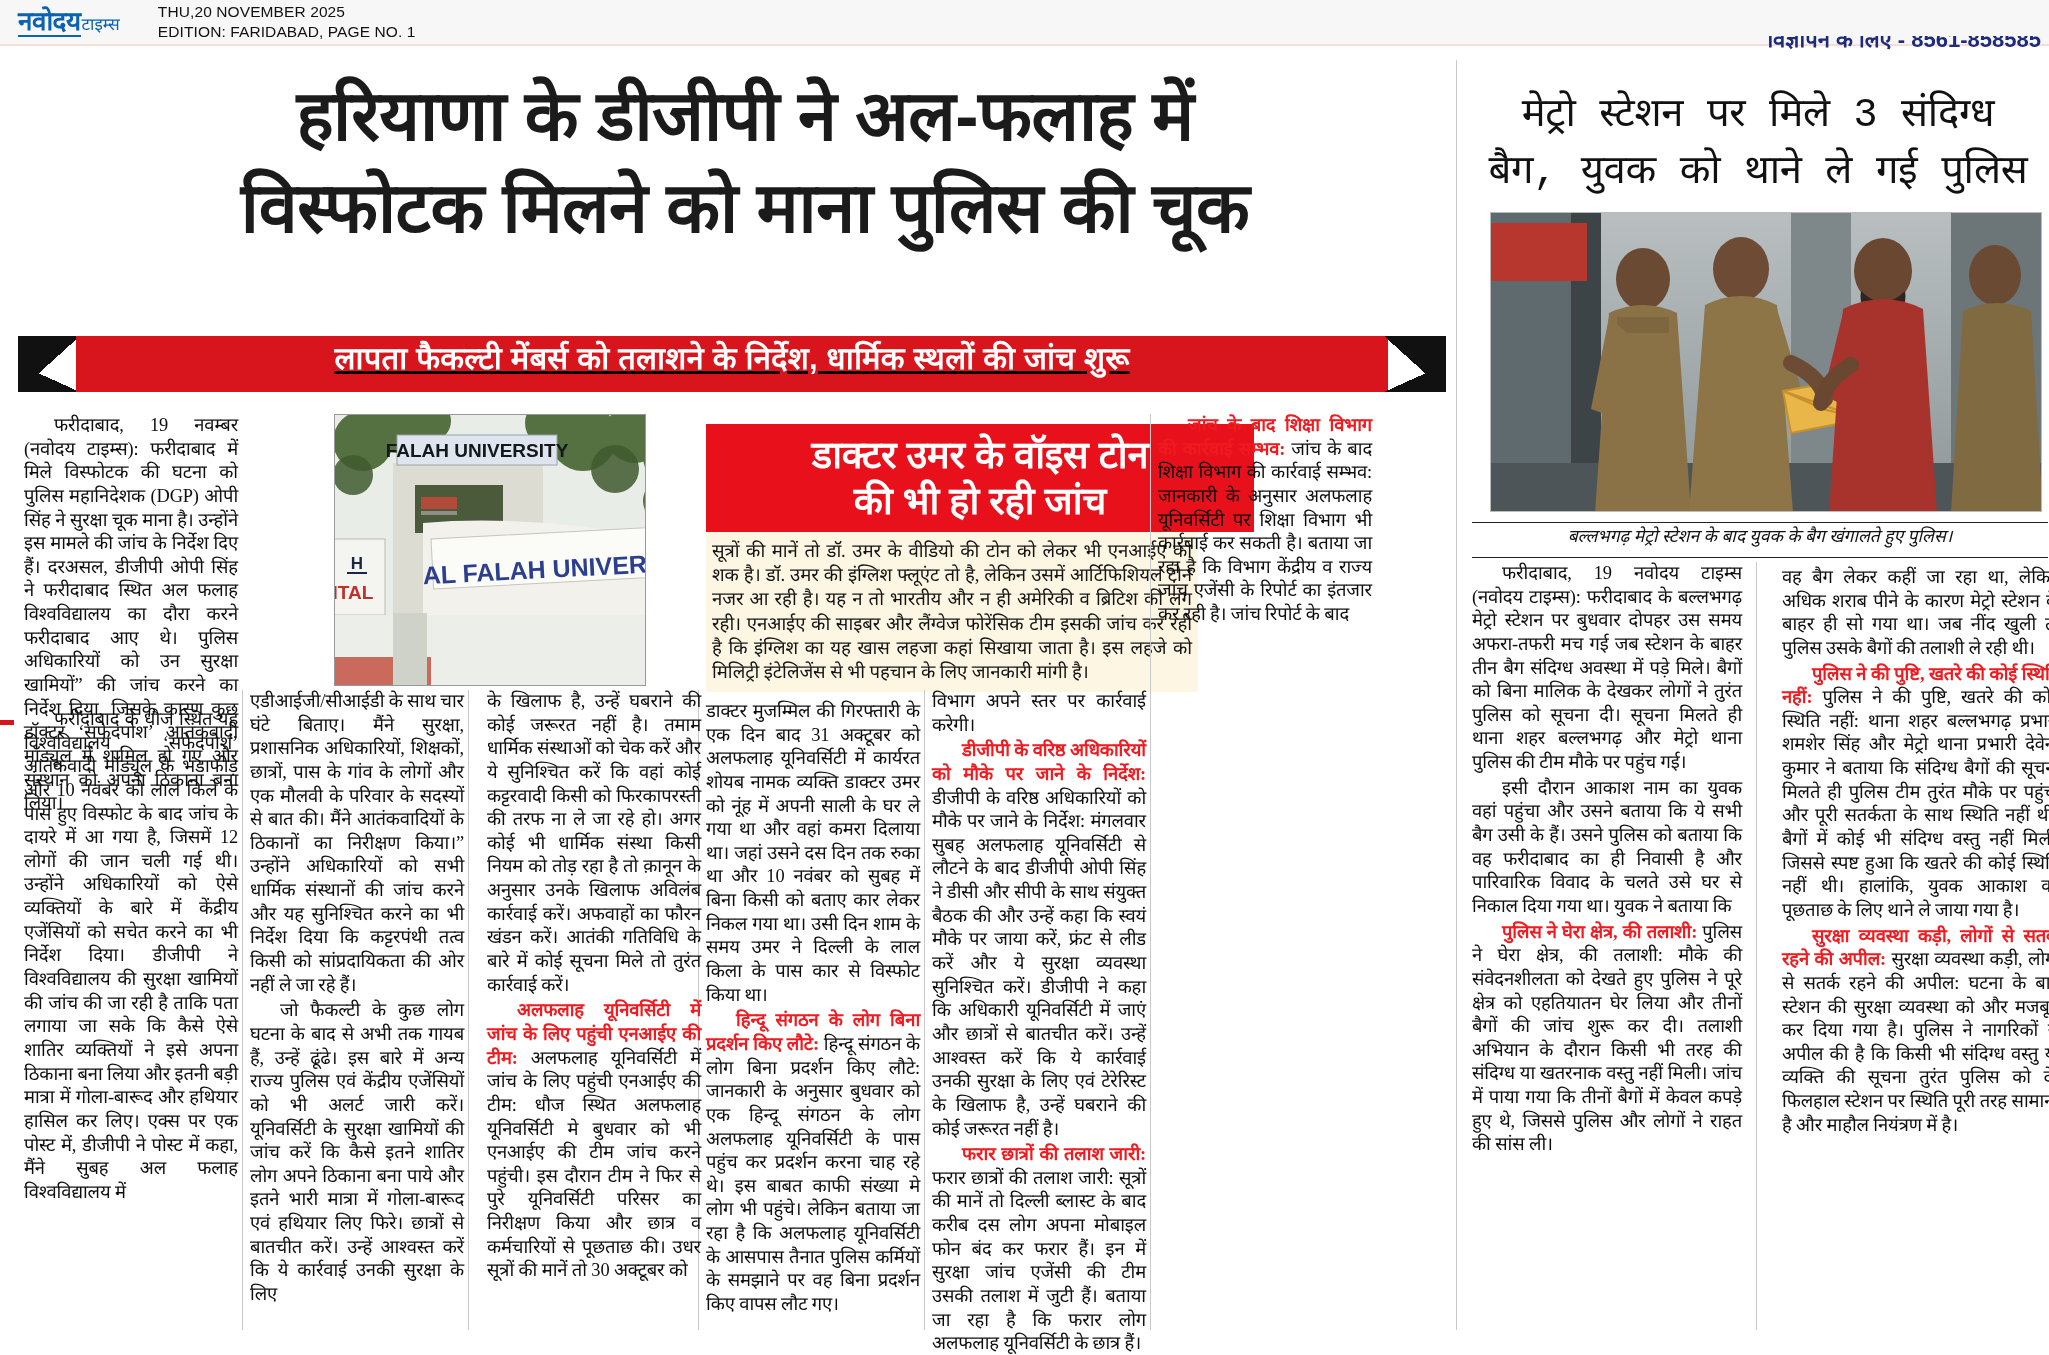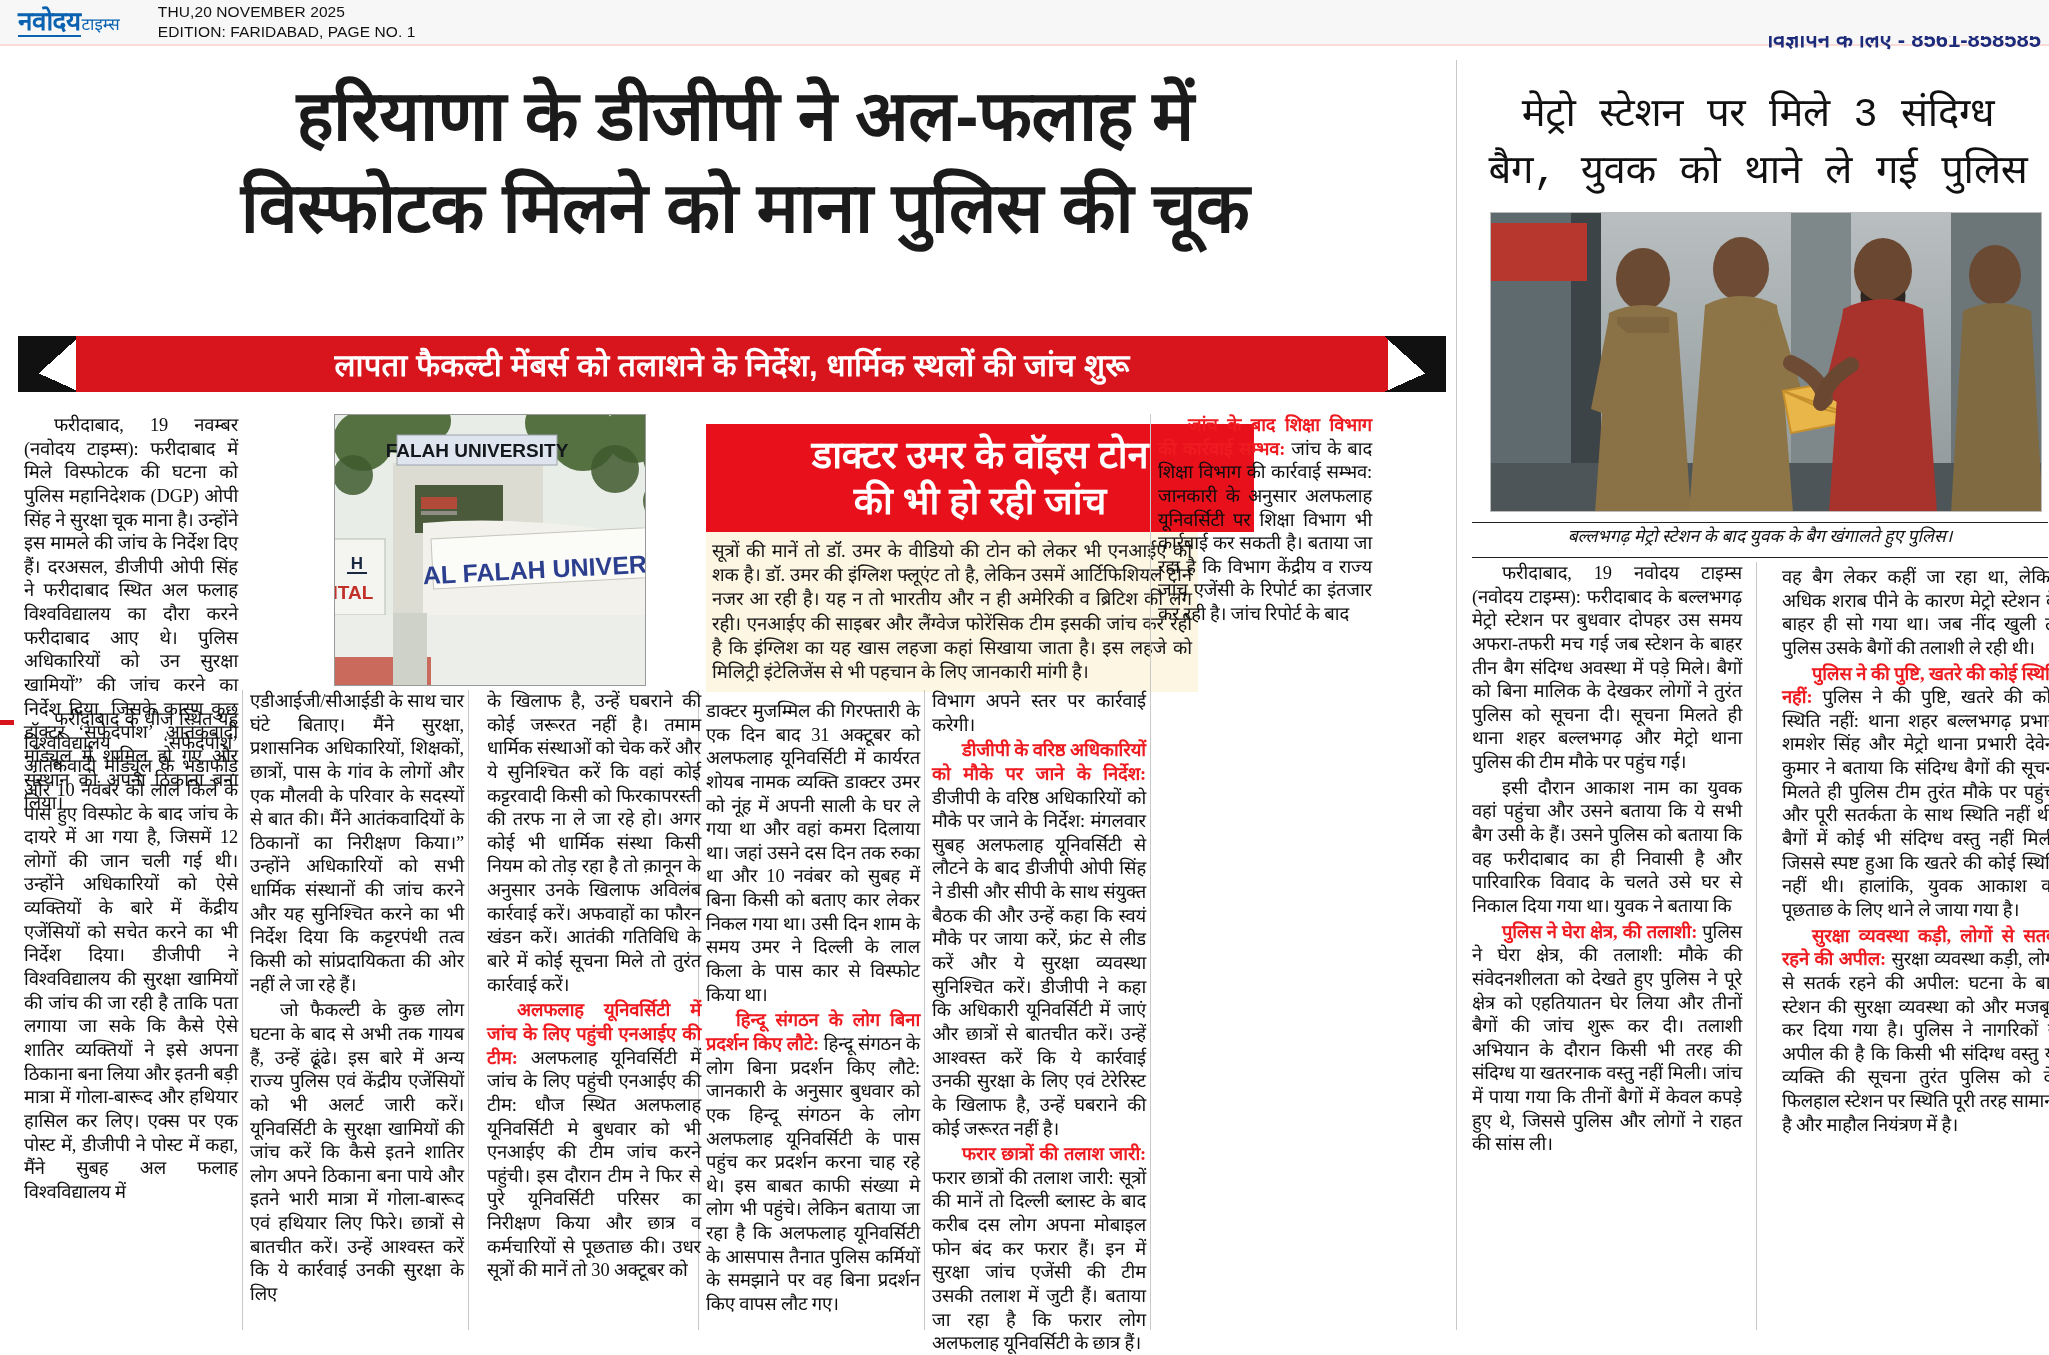--- a/index.html
+++ b/index.html
@@ -88,21 +88,21 @@
   
   .ribbon {
     position: absolute;
     left: 18px; top: 336px;
     width: 1428px; height: 56px;
   }
   .ribbon .bar {
     position: absolute; left: 58px; top: 0;
     width: 1312px; height: 56px;
     background: #d8141c;
-    display: flex; align-items: center; justify-content: center;
+    display: flex; justify-content: center; text-decoration: underline;
   }
   .ribbon .bar span {
     font-family: "Liberation Sans", sans-serif;
     font-weight: bold;
     font-size: 31px;
     color: #ffffff;
     letter-spacing: 0.2px;
     white-space: nowrap;
   }
   .ribbon .cap-l, .ribbon .cap-r {

